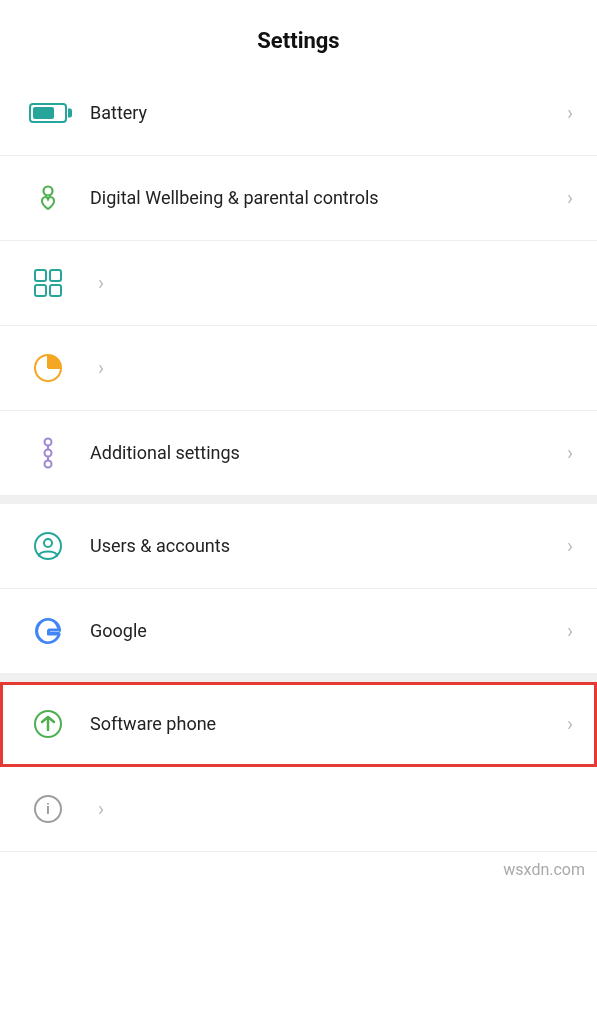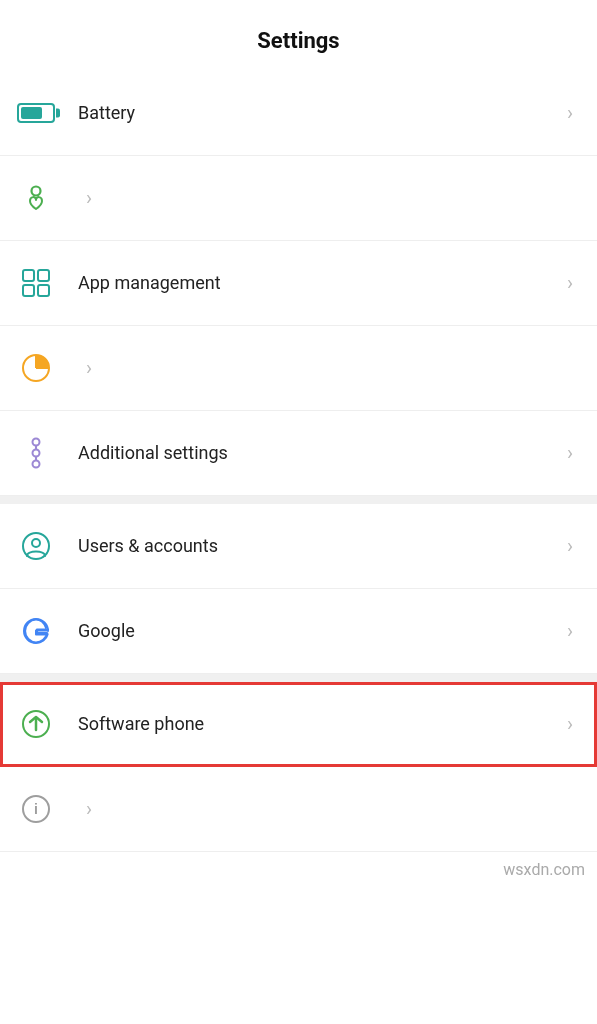--- a/index.html
+++ b/index.html
@@ -24,21 +24,21 @@
       color: #111111;
     }
 
     .settings-list {
       list-style: none;
     }
 
     .settings-item {
       display: flex;
       align-items: center;
-      padding: 18px 24px 18px 12px;
+      padding: 18px 24px 18px 24px;
       border-bottom: 1px solid #eeeeee;
       cursor: pointer;
       position: relative;
       min-height: 72px;
     }
 
     .settings-item.highlighted {
       outline: 3px solid #e53935;
       outline-offset: -3px;
       z-index: 1;
@@ -129,34 +129,34 @@
 
   <li class="settings-item">
     <div class="icon-container">
       <svg viewBox="0 0 32 32" width="32" height="32">
 
         <circle cx="16" cy="9" r="4.5" fill="none" stroke="#4caf50" stroke-width="2.2"></circle>
 
         <path d="M10 19 C10 14, 16 14, 16 18 C16 14, 22 14, 22 19 C22 23, 16 27, 16 27 C16 27, 10 23, 10 19Z" fill="none" stroke="#4caf50" stroke-width="2" stroke-linejoin="round"></path>
       </svg>
     </div>
+    <span class="item-text">Digital Wellbeing &amp; parental controls</span>
     <span class="chevron">›</span>
   </li>
 
   <li class="settings-item">
     <div class="icon-container">
       <svg viewBox="0 0 32 32" width="32" height="32">
 
         <rect x="3" y="3" width="11" height="11" rx="2" fill="none" stroke="#26a69a" stroke-width="2"></rect>
         <rect x="18" y="3" width="11" height="11" rx="2" fill="none" stroke="#26a69a" stroke-width="2"></rect>
         <rect x="3" y="18" width="11" height="11" rx="2" fill="none" stroke="#26a69a" stroke-width="2"></rect>
         <rect x="18" y="18" width="11" height="11" rx="2" fill="none" stroke="#26a69a" stroke-width="2"></rect>
       </svg>
     </div>
-    <span class="item-text">App management</span>
     <span class="chevron">›</span>
   </li>
 
   <li class="settings-item">
     <div class="icon-container">
       <svg viewBox="0 0 32 32" width="32" height="32">
 
         <circle cx="16" cy="16" r="13" fill="none" stroke="#f5a623" stroke-width="2"></circle>
 
         <path d="M16 16 L16 3 A13 13 0 0 1 29 16 Z" fill="#f5a623"></path>

